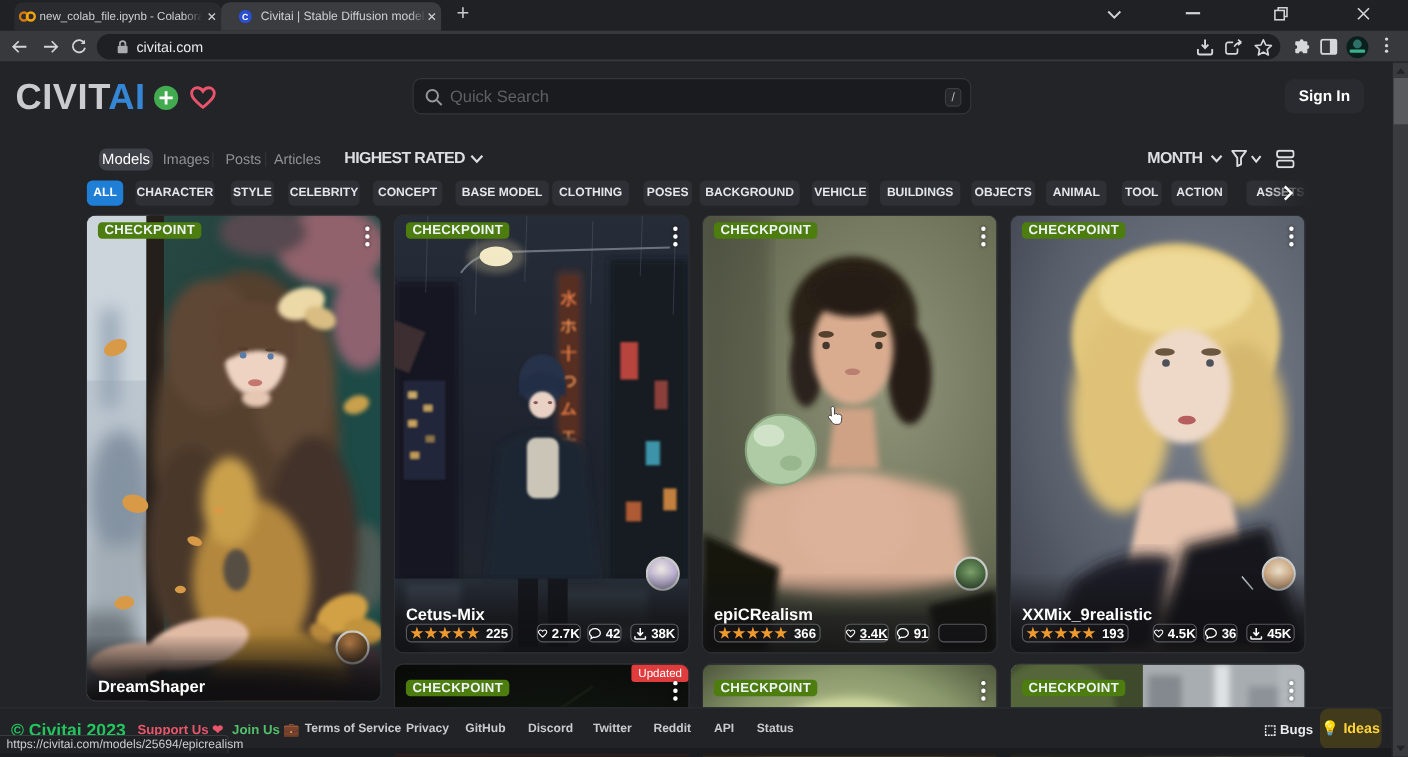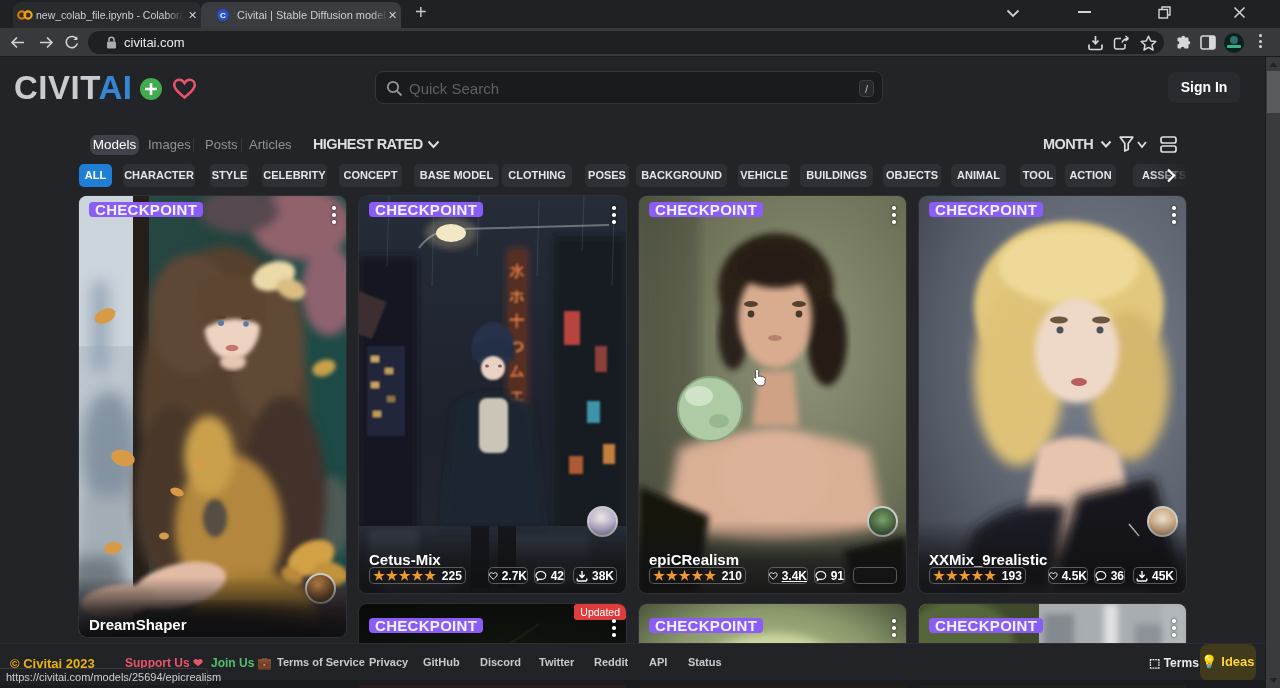--- a/index.html
+++ b/index.html
@@ -43,22 +43,22 @@
   .chip { position:absolute; top:0; height:23px; white-space:nowrap; overflow:hidden; background:#2e3036; border-radius:5px; color:#e3e6e9;
     font-size:11px; font-weight:bold; text-align:center; }
   .chip span { line-height:23px; }
   #chipfade { position:absolute; top:-2px; left:1150px; width:52px; height:27px;
     background:linear-gradient(90deg, rgba(35,36,40,0), #232428 75%); }
 
   
   .card { position:absolute; width:267px; border-radius:8px; overflow:hidden; background:#25262a;
     box-shadow:0 0 0 1px #2f3034; }
   .cardimg { position:absolute; top:0; left:0; width:100%; height:100%; }
-  .badge { position:absolute; left:10px; top:6px; height:15px; padding:0 6px; background:#8b5cf6;
-    border-radius:4px; color:#eef3f8; font-size:15px; font-weight:bold; line-height:15px; letter-spacing:0.3px; }
+  .badge { position:absolute; left:10px; top:6px; height:15px; padding:0 6px; background:#4d7c0f;
+    border-radius:4px; color:#eef3f8; font-size:12px; font-weight:bold; line-height:15px; letter-spacing:0.3px; }
   .dots { position:absolute; right:10px; top:10px; width:4px; }
   .dots i { display:block; width:3.6px; height:3.6px; border-radius:50%; background:#fff; margin-bottom:3.4px;
     box-shadow:0 0 3px rgba(0,0,0,0.7); }
   .avatar { position:absolute; width:31px; height:31px; border-radius:50%; border:2px solid #c9cbc9; }
   .overlay { position:absolute; left:0; bottom:0; width:100%; height:72px;
     background:linear-gradient(180deg, rgba(20,20,22,0) 0%, rgba(18,18,20,0.75) 55%, rgba(16,16,18,0.88) 100%); }
   .ctitle { position:absolute; left:10px; font-size:15px; font-weight:bold; color:#fff; }
   .statrow { position:absolute; left:10px; right:9px; height:19px; }
   .pill { position:absolute; top:0; height:17px; background:rgba(22,22,26,0.5); border:1px solid rgba(158,161,166,0.5);
     border-radius:5px; color:#fff; font-size:12px; font-weight:bold; }
@@ -471,21 +471,21 @@
             <i></i>
             <i></i>
           </div>
    <div class="avatar" style="left:228px;top:310px;background:radial-gradient(circle at 50% 45%, #7aa06a, #3f5c38 70%, #2a3c26);"></div>
    <div class="overlay"></div>
    <div class="ctitle" style="top:355px;">epiCRealism</div>
    <div class="statrow" style="top:371px;">
             <div class="pill" style="left:0px;width:97px;">
               <span style="display:flex;align-items:center;justify-content:center;height:15px;">
                 <span style="color:#f09a2e;font-size:13px;margin-right:6px;">★ ★ ★ ★ ★</span>
-                <span>210</span>
+                <span>366</span>
               </span>
             </div>
             <div class="pill" style="left:119px;width:40px;">
               <span style="display:flex;align-items:center;justify-content:flex-start;height:15px;text-decoration:underline;"><svg width="13" height="12" viewBox="0 0 13 12" style="margin-right:4px">
                   <path d="M6.5 10.8 C4 8.6 0.8 6.5 0.8 3.9 C0.8 2.1 2.1 1 3.6 1 C4.8 1 5.9 1.7 6.5 2.8 C7.1 1.7 8.2 1 9.4 1 C10.9 1 12.2 2.1 12.2 3.9 C12.2 6.5 9 8.6 6.5 10.8 Z" fill="none" stroke="#fff" stroke-width="1.4"></path>
                 </svg>3.4K</span>
             </div>
             <div class="pill" style="left:165px;width:31px;">
               <span style="display:flex;align-items:center;justify-content:center;height:15px;"><svg width="13" height="12" viewBox="0 0 13 12" style="margin-right:4px">
                   <path d="M6.5 1 C3.4 1 1 3 1 5.4 C1 6.8 1.8 8 3 8.8 L2.6 11 L5 9.6 C5.5 9.7 6 9.8 6.5 9.8 C9.6 9.8 12 7.8 12 5.4 C12 3 9.6 1 6.5 1 Z" fill="none" stroke="#fff" stroke-width="1.3"></path>
@@ -637,32 +637,32 @@
    <div class="badge" style="top:14px;">CHECKPOINT</div>
    <div class="dots" style="top:15px;">
             <i></i>
             <i></i>
             <i></i>
           </div>
   </div>
       </div>
 
     <div id="footer">
-        <div class="flink" style="left:10px;color:#eab308;font-weight:bold;font-size:13px;">© Civitai 2023</div>
+        <div class="flink" style="left:10px;color:#22c55e;font-weight:bold;font-size:16px;">© Civitai 2023</div>
         <div class="flink" style="left:125px;color:#e9566a;font-weight:bold;font-size:12px;">Support Us ❤</div>
         <div class="flink" style="left:211px;color:#52c06a;font-weight:bold;font-size:12px;">Join Us 💼</div>
         <div class="flink" style="left:277px;color:#c8cacd;font-weight:bold;font-size:11px;">Terms of Service</div>
         <div class="flink" style="left:369px;color:#c8cacd;font-weight:bold;font-size:11px;">Privacy</div>
         <div class="flink" style="left:423px;color:#c8cacd;font-weight:bold;font-size:11px;">GitHub</div>
         <div class="flink" style="left:480px;color:#c8cacd;font-weight:bold;font-size:11px;">Discord</div>
         <div class="flink" style="left:539px;color:#c8cacd;font-weight:bold;font-size:11px;">Twitter</div>
         <div class="flink" style="left:594px;color:#c8cacd;font-weight:bold;font-size:11px;">Reddit</div>
         <div class="flink" style="left:649px;color:#c8cacd;font-weight:bold;font-size:11px;">API</div>
         <div class="flink" style="left:688px;color:#c8cacd;font-weight:bold;font-size:11px;">Status</div>
-        <div class="flink" style="left:1149px;color:#e8eaec;font-weight:bold;font-size:12px;">⬚ Terms</div>
+        <div class="flink" style="left:1149px;color:#e8eaec;font-weight:bold;font-size:12px;">⬚ Bugs</div>
         <div id="ideasbtn"><span style="color:#ffd43b;">💡</span> Ideas</div>
       </div>
     <div class="abs" style="left:0;top:623px;width:1280px;height:8px;background:#1b1c1f;">
       <div class="abs" style="left:359px;top:5px;width:267px;height:3px;background:#2b1d1c;"></div>
       <div class="abs" style="left:639px;top:5px;width:267px;height:3px;background:#241e18;"></div>
       <div class="abs" style="left:919px;top:5px;width:267px;height:3px;background:#20211c;"></div>
     </div>
     <div id="statusbubble">https://civitai.com/models/25694/epicrealism</div>
   <svg class="abs" style="left:752px;top:311px" width="14" height="19" viewBox="0 0 14 19">
  <path d="M5 1.5 C5.9 1.5 6.6 2.2 6.6 3.1 L6.6 8.5 L7.2 8.5 C7.5 7.6 9 7.7 9.2 8.8 L9.8 8.9 C10.1 8.1 11.4 8.2 11.7 9.2 L12.2 9.3 C12.9 9.3 13.3 9.9 13.3 10.7 L13 14.5 C12.8 16.5 11.7 17.8 9.6 17.8 L7.8 17.8 C6.5 17.8 5.5 17.2 4.7 16.2 L1.3 11.7 C0.6 10.8 1.3 9.6 2.4 9.6 C3 9.6 3.4 9.9 3.8 10.3 L3.4 3.1 C3.4 2.2 4.1 1.5 5 1.5 Z" fill="#fff" stroke="#44403c" stroke-width="0.9"></path>

